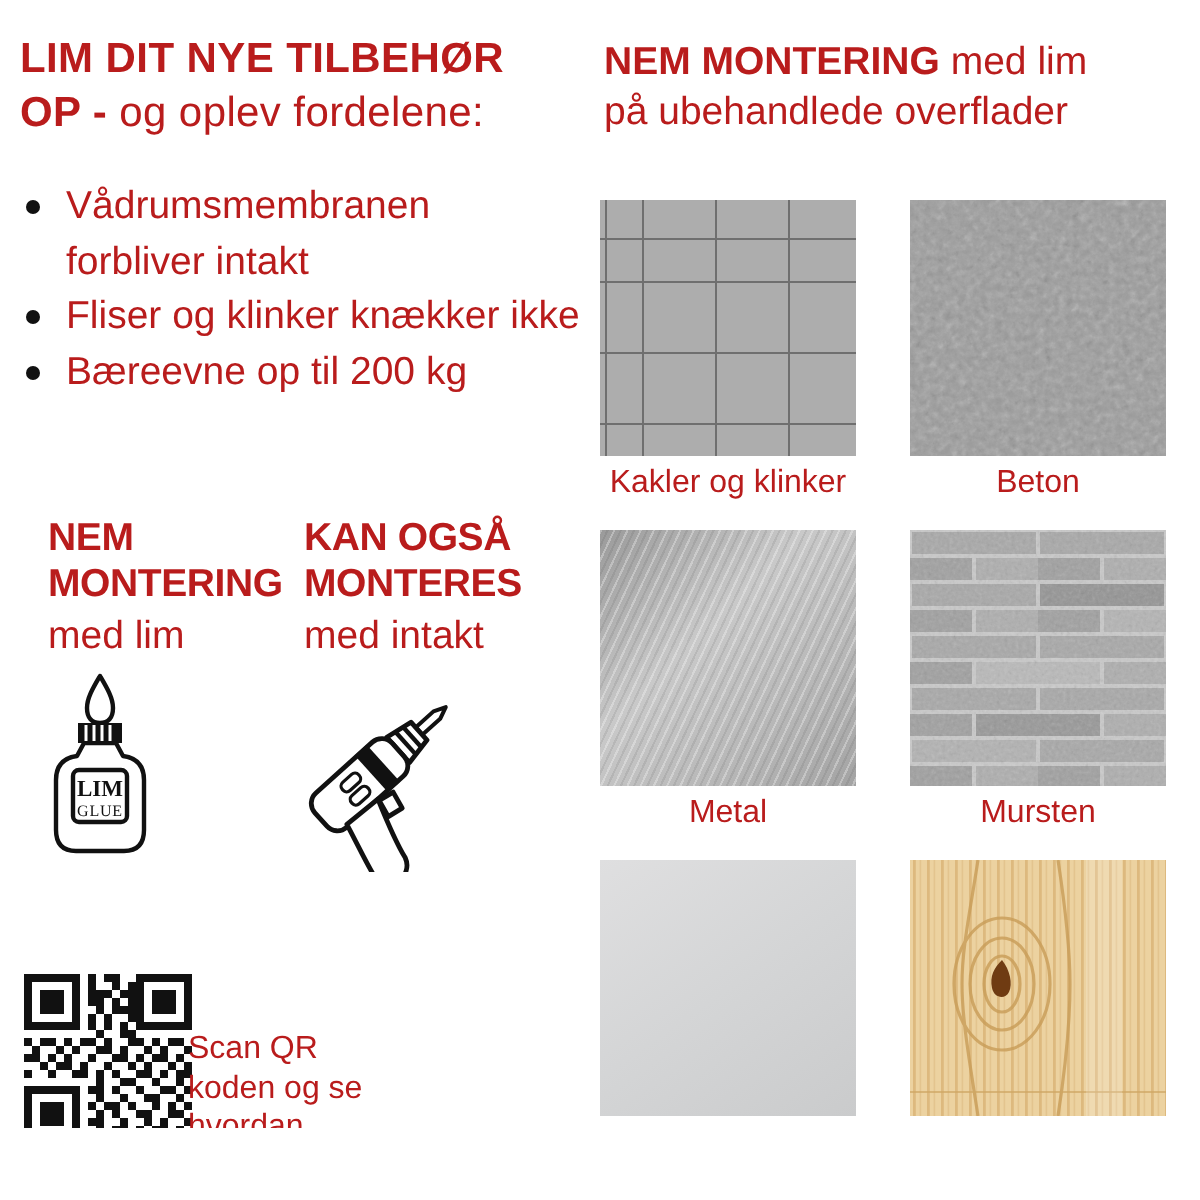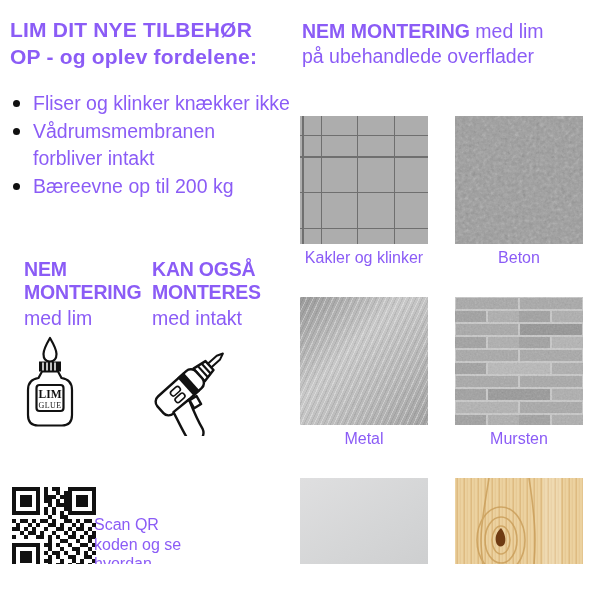--- a/index.html
+++ b/index.html
@@ -1,32 +1,32 @@
 <!DOCTYPE html>
 <html><head>
 <meta charset="utf-8">
 <style>
   html,body{margin:0;padding:0;background:#fff;}
   .stage{
     position:relative;width:600px;height:564px;background:#ffffff;
-    font-family:"Liberation Sans",sans-serif;color:#8b5cf6;overflow:hidden;
+    font-family:"Liberation Sans",sans-serif;color:#b91c1c;overflow:hidden;
   }
   
   .h-left{position:absolute;left:10px;top:16px;font-size:21px;line-height:27px;font-weight:700;letter-spacing:.2px;}
-  .h-left .reg{font-weight:700;}
+  .h-left .reg{font-weight:400;}
   
   .benefits{position:absolute;left:10px;top:90px;margin:0;padding:0;list-style:none;font-size:19.5px;line-height:27.5px;width:300px;}
   .benefits li{position:relative;padding-left:23px;white-space:pre-line;}
   .benefits li::before{content:"";position:absolute;left:3px;top:10px;width:7px;height:7px;border-radius:50%;background:#111;}
   
   .h-right{position:absolute;left:302px;top:19px;font-size:19.5px;line-height:25px;font-weight:400;width:292px;}
   .h-right .bold{font-weight:700;}
   
   .materials{position:absolute;left:300px;top:100px;display:grid;grid-template-columns:128px 128px;column-gap:27px;}
-  .mat{margin:16px 0 13px 0;width:128px;}
+  .mat{margin:0 0 13px 0;width:128px;}
   .swatch{width:128px;height:128px;display:block;}
   .mat-label{display:block;text-align:center;font-size:16px;line-height:20px;margin-top:4px;white-space:nowrap;}
   
   .tex-tiles{
     background-color:#adadad;
     background-image:
       repeating-linear-gradient(90deg,#6f6f6f 0 1px,rgba(0,0,0,0) 1px 36.5px),
       repeating-linear-gradient(0deg,#6f6f6f 0 1px,rgba(0,0,0,0) 1px 35.5px);
     background-position:21px 0,0 20px;
   }
@@ -55,23 +55,23 @@
 
 <div class="stage">
 
   <header class="h-left">
     <span>LIM DIT NYE TILBEHØR</span><br>
     <span>OP -</span>
     <span class="reg">og oplev fordelene:</span>
   </header>
 
   <ul class="benefits">
-    <li>Fliser og klinker knækker ikke</li>
     <li>Vådrumsmembranen
 forbliver intakt</li>
+    <li>Fliser og klinker knækker ikke</li>
     <li>Bæreevne op til 200 kg</li>
   </ul>
 
   <div class="h-right">
     <span class="bold">NEM MONTERING</span>
     <span>med lim</span><br>
     <span>på ubehandlede overflader</span>
   </div>
 
   <div class="materials">

